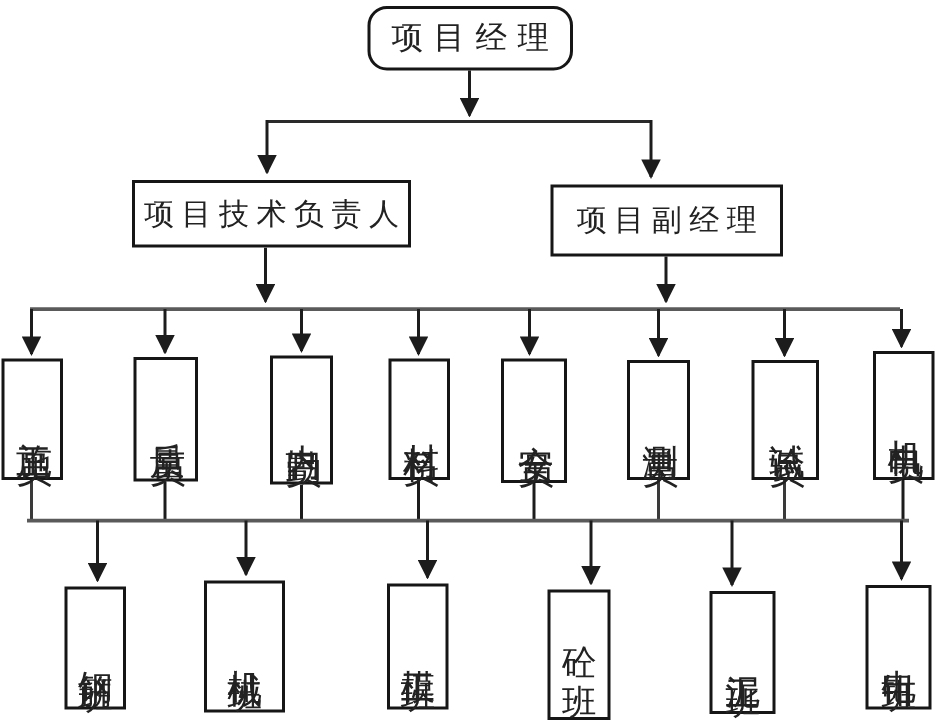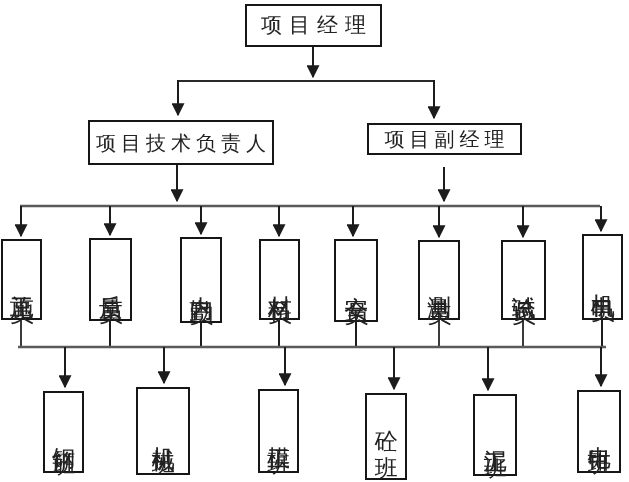--- a/index.html
+++ b/index.html
@@ -16,21 +16,21 @@
     position:absolute;
     box-sizing:border-box;
     background:#ffffff;
     border:2px solid #161616;
     display:flex;
     align-items:center;
     justify-content:center;
     text-align:center;
     line-height:1.1;
   }
-  .box.root{border-width:2.5px;font-size:21px;letter-spacing:7px;text-indent:7px;}
+  .box.root{border-width:2.5px;font-size:21px;letter-spacing:7px;text-indent:7px;border-radius:13px;}
   .box.h2{font-size:20px;letter-spacing:5px;text-indent:5px;}
   .box.v{
     writing-mode:vertical-rl;
     text-orientation:upright;
     font-size:24px;
     letter-spacing:3px;
     padding-top:2px;
   }
   .box.v.small{font-size:23px;}
   .box.v.spread{letter-spacing:26px;}
@@ -80,21 +80,21 @@
     <line x1="164" y1="347" x2="164" y2="383" stroke="#1c1c1c" stroke-width="2" marker-end="url(#arrow)"></line>
     <line x1="285" y1="347" x2="285" y2="385" stroke="#1c1c1c" stroke-width="2" marker-end="url(#arrow)"></line>
     <line x1="394" y1="347" x2="394" y2="389" stroke="#1c1c1c" stroke-width="2" marker-end="url(#arrow)"></line>
     <line x1="488" y1="347" x2="488" y2="390" stroke="#1c1c1c" stroke-width="2" marker-end="url(#arrow)"></line>
     <line x1="601" y1="347" x2="601" y2="386" stroke="#1c1c1c" stroke-width="2" marker-end="url(#arrow)"></line>
   </svg>
 
   <div class="box h root" style="left:245px;top:4px;width:137px;height:43px;">项目经理</div>
 
   <div class="box h2" style="left:88px;top:120px;width:186px;height:45px;">项目技术负责人</div>
-  <div class="box h2" style="left:367px;top:123px;width:155px;height:32px;">项目副经理</div>
+  <div class="box h2" style="left:367px;top:123px;width:155px;height:48px;">项目副经理</div>
 
   <div class="box v" style="left:1px;top:239px;width:41px;height:81px;">施工员</div>
   <div class="box v" style="left:89px;top:238px;width:43px;height:83px;">质量员</div>
   <div class="box v" style="left:180px;top:237px;width:42px;height:86px;">内勤员</div>
   <div class="box v" style="left:259px;top:239px;width:41px;height:81px;">材料员</div>
   <div class="box v" style="left:334px;top:239px;width:44px;height:83px;">安全员</div>
   <div class="box v" style="left:418px;top:240px;width:42px;height:80px;">测量员</div>
   <div class="box v" style="left:501px;top:240px;width:45px;height:80px;">试验员</div>
   <div class="box v" style="left:582px;top:234px;width:41px;height:86px;">机电员</div>
 

